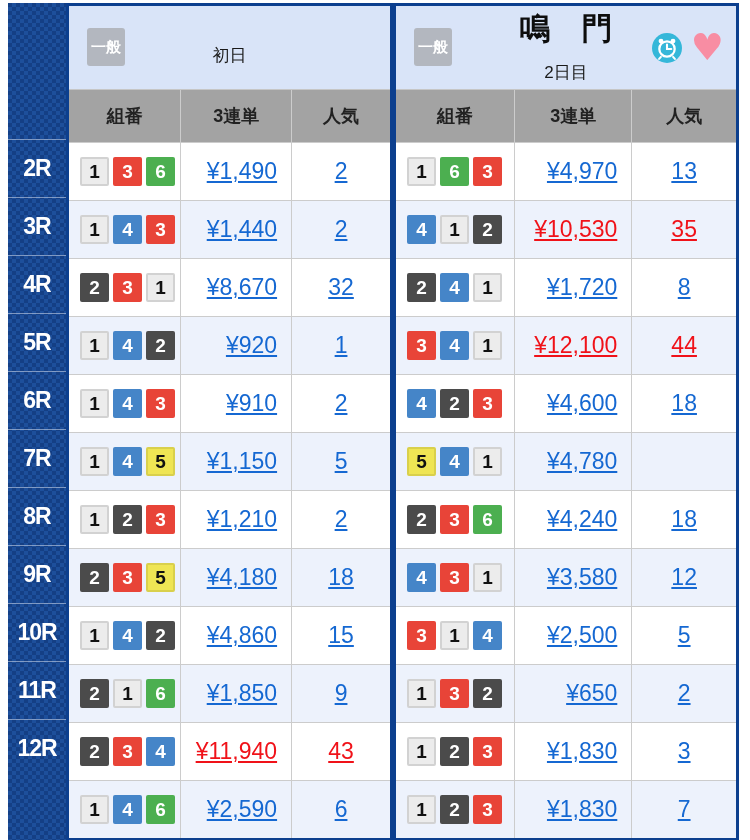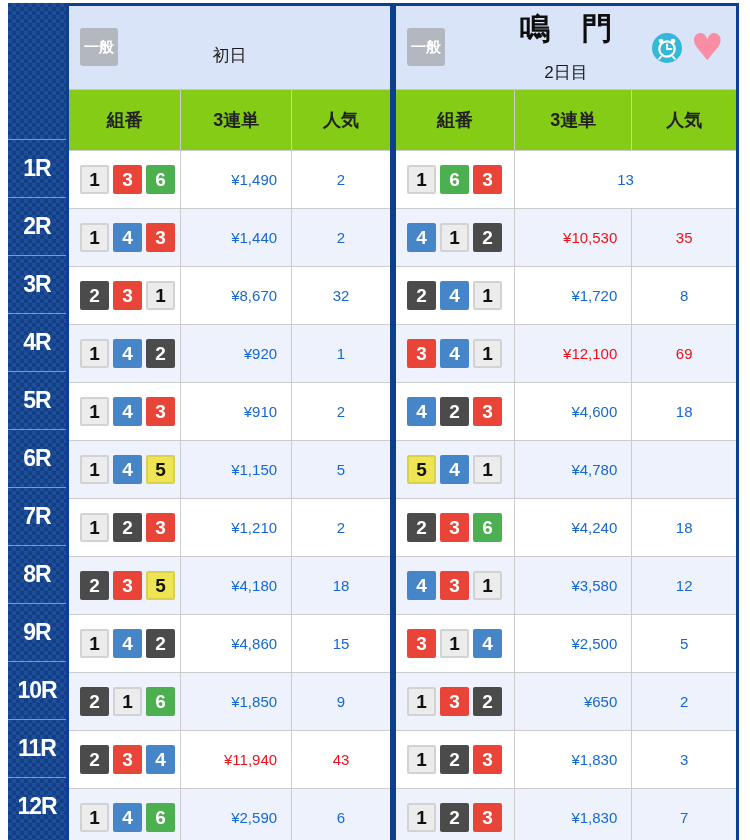--- a/index.html
+++ b/index.html
@@ -29,35 +29,35 @@
   }
   .panel-left  { width: 327px; flex: 0 0 327px; }
   .panel-right { width: 346px; flex: 0 0 346px; }
 
   .venue-header {
     height: 84px; background: #d9e4f8; position: relative;
     display: flex; flex-direction: column; align-items: center; justify-content: center;
     border-bottom: 1px solid #c6c6c6;
   }
   .badge {
-    position: absolute; left: 11px; top: 22px; width: 38px; height: 38px;
+    position: absolute; left: 18px; top: 22px; width: 38px; height: 38px;
     background: #b3b7bf; color: #ffffff; font-size: 15px; font-weight: bold;
     display: flex; align-items: center; justify-content: center; border-radius: 3px;
   }
   .venue-name { font-size: 31px; font-weight: bold; color: #0d0d0d; line-height: 1.15; }
   .venue-day  { font-size: 17px; color: #1a1a1a; margin-top: 15px; }
 
   .header-icons {
     position: absolute; right: 12px; top: 27px;
     display: flex; align-items: center; gap: 9px;
   }
   .clock-icon svg { display: block; }
   .heart-icon { color: #f88da3; font-size: 37px; line-height: 30px; font-family: "DejaVu Sans", sans-serif; }
 
-  .col-header { height: 60px; background: #84cc16; display: flex; }
+  .col-header { height: 52px; background: #a3a3a3; display: flex; }
   .ch {
     display: flex; align-items: center; justify-content: center;
     font-weight: bold; font-size: 18px; color: #222222;
     border-right: 1px solid #cccccc;
   }
   .ch-kumiban   { flex: 0 0 35%; }
   .ch-sanrentan { flex: 0 0 34.5%; }
   .ch-ninki     { flex: 1 1 auto; border-right: none; }
 
   
@@ -73,33 +73,32 @@
     display: flex; align-items: center; justify-content: center;
     font-weight: bold; font-size: 19px; border-radius: 2px;
   }
   .n1 { background: #ececec; color: #111111; border: 2px solid #d2d2d2; }
   .n2 { background: #4b4b4b; color: #ffffff; }
   .n3 { background: #e84438; color: #ffffff; }
   .n4 { background: #4585c8; color: #ffffff; }
   .n5 { background: #efe554; color: #111111; border: 2px solid #d9d04c; }
   .n6 { background: #4caf50; color: #ffffff; }
 
-  .payout-link, .pop-link { color: #1568d2; font-size: 15px; cursor: pointer; }
+  .payout-link, .pop-link { color: #1568d2; text-decoration: underline; font-size: 23px; cursor: pointer; }
   .row.highlight .payout-link, .row.highlight .pop-link { color: #f01219; }
 </style>
 </head>
 <body>
 
 <div class="page">
   <div class="table-wrap">
 
     <div class="race-col">
       <div class="race-col-spacer"></div>
 
-    <div class="race-cell">1R</div>
         <div class="race-cell">2R</div>
         <div class="race-cell">3R</div>
         <div class="race-cell">4R</div>
         <div class="race-cell">5R</div>
         <div class="race-cell">6R</div>
         <div class="race-cell">7R</div>
         <div class="race-cell">8R</div>
         <div class="race-cell">9R</div>
         <div class="race-cell">10R</div>
         <div class="race-cell">11R</div>
@@ -300,20 +299,23 @@
         <div class="ch ch-sanrentan">3連単</div>
         <div class="ch ch-ninki">人気</div>
       </div>
       <div class="rows" id="rows-1">
           <div class="row">
             <div class="cell cell-kumiban">
               <span class="num n1">1</span>
               <span class="num n6">6</span>
               <span class="num n3">3</span>
             </div>
+            <div class="cell cell-sanrentan">
+              <a class="payout-link">¥4,970</a>
+            </div>
             <div class="cell cell-ninki">
               <a class="pop-link">13</a>
             </div>
           </div>
           <div class="row alt highlight">
             <div class="cell cell-kumiban">
               <span class="num n4">4</span>
               <span class="num n1">1</span>
               <span class="num n2">2</span>
             </div>
@@ -340,21 +342,21 @@
           <div class="row alt highlight">
             <div class="cell cell-kumiban">
               <span class="num n3">3</span>
               <span class="num n4">4</span>
               <span class="num n1">1</span>
             </div>
             <div class="cell cell-sanrentan">
               <a class="payout-link">¥12,100</a>
             </div>
             <div class="cell cell-ninki">
-              <a class="pop-link">69</a>
+              <a class="pop-link">44</a>
             </div>
           </div>
           <div class="row">
             <div class="cell cell-kumiban">
               <span class="num n4">4</span>
               <span class="num n2">2</span>
               <span class="num n3">3</span>
             </div>
             <div class="cell cell-sanrentan">
               <a class="payout-link">¥4,600</a>

